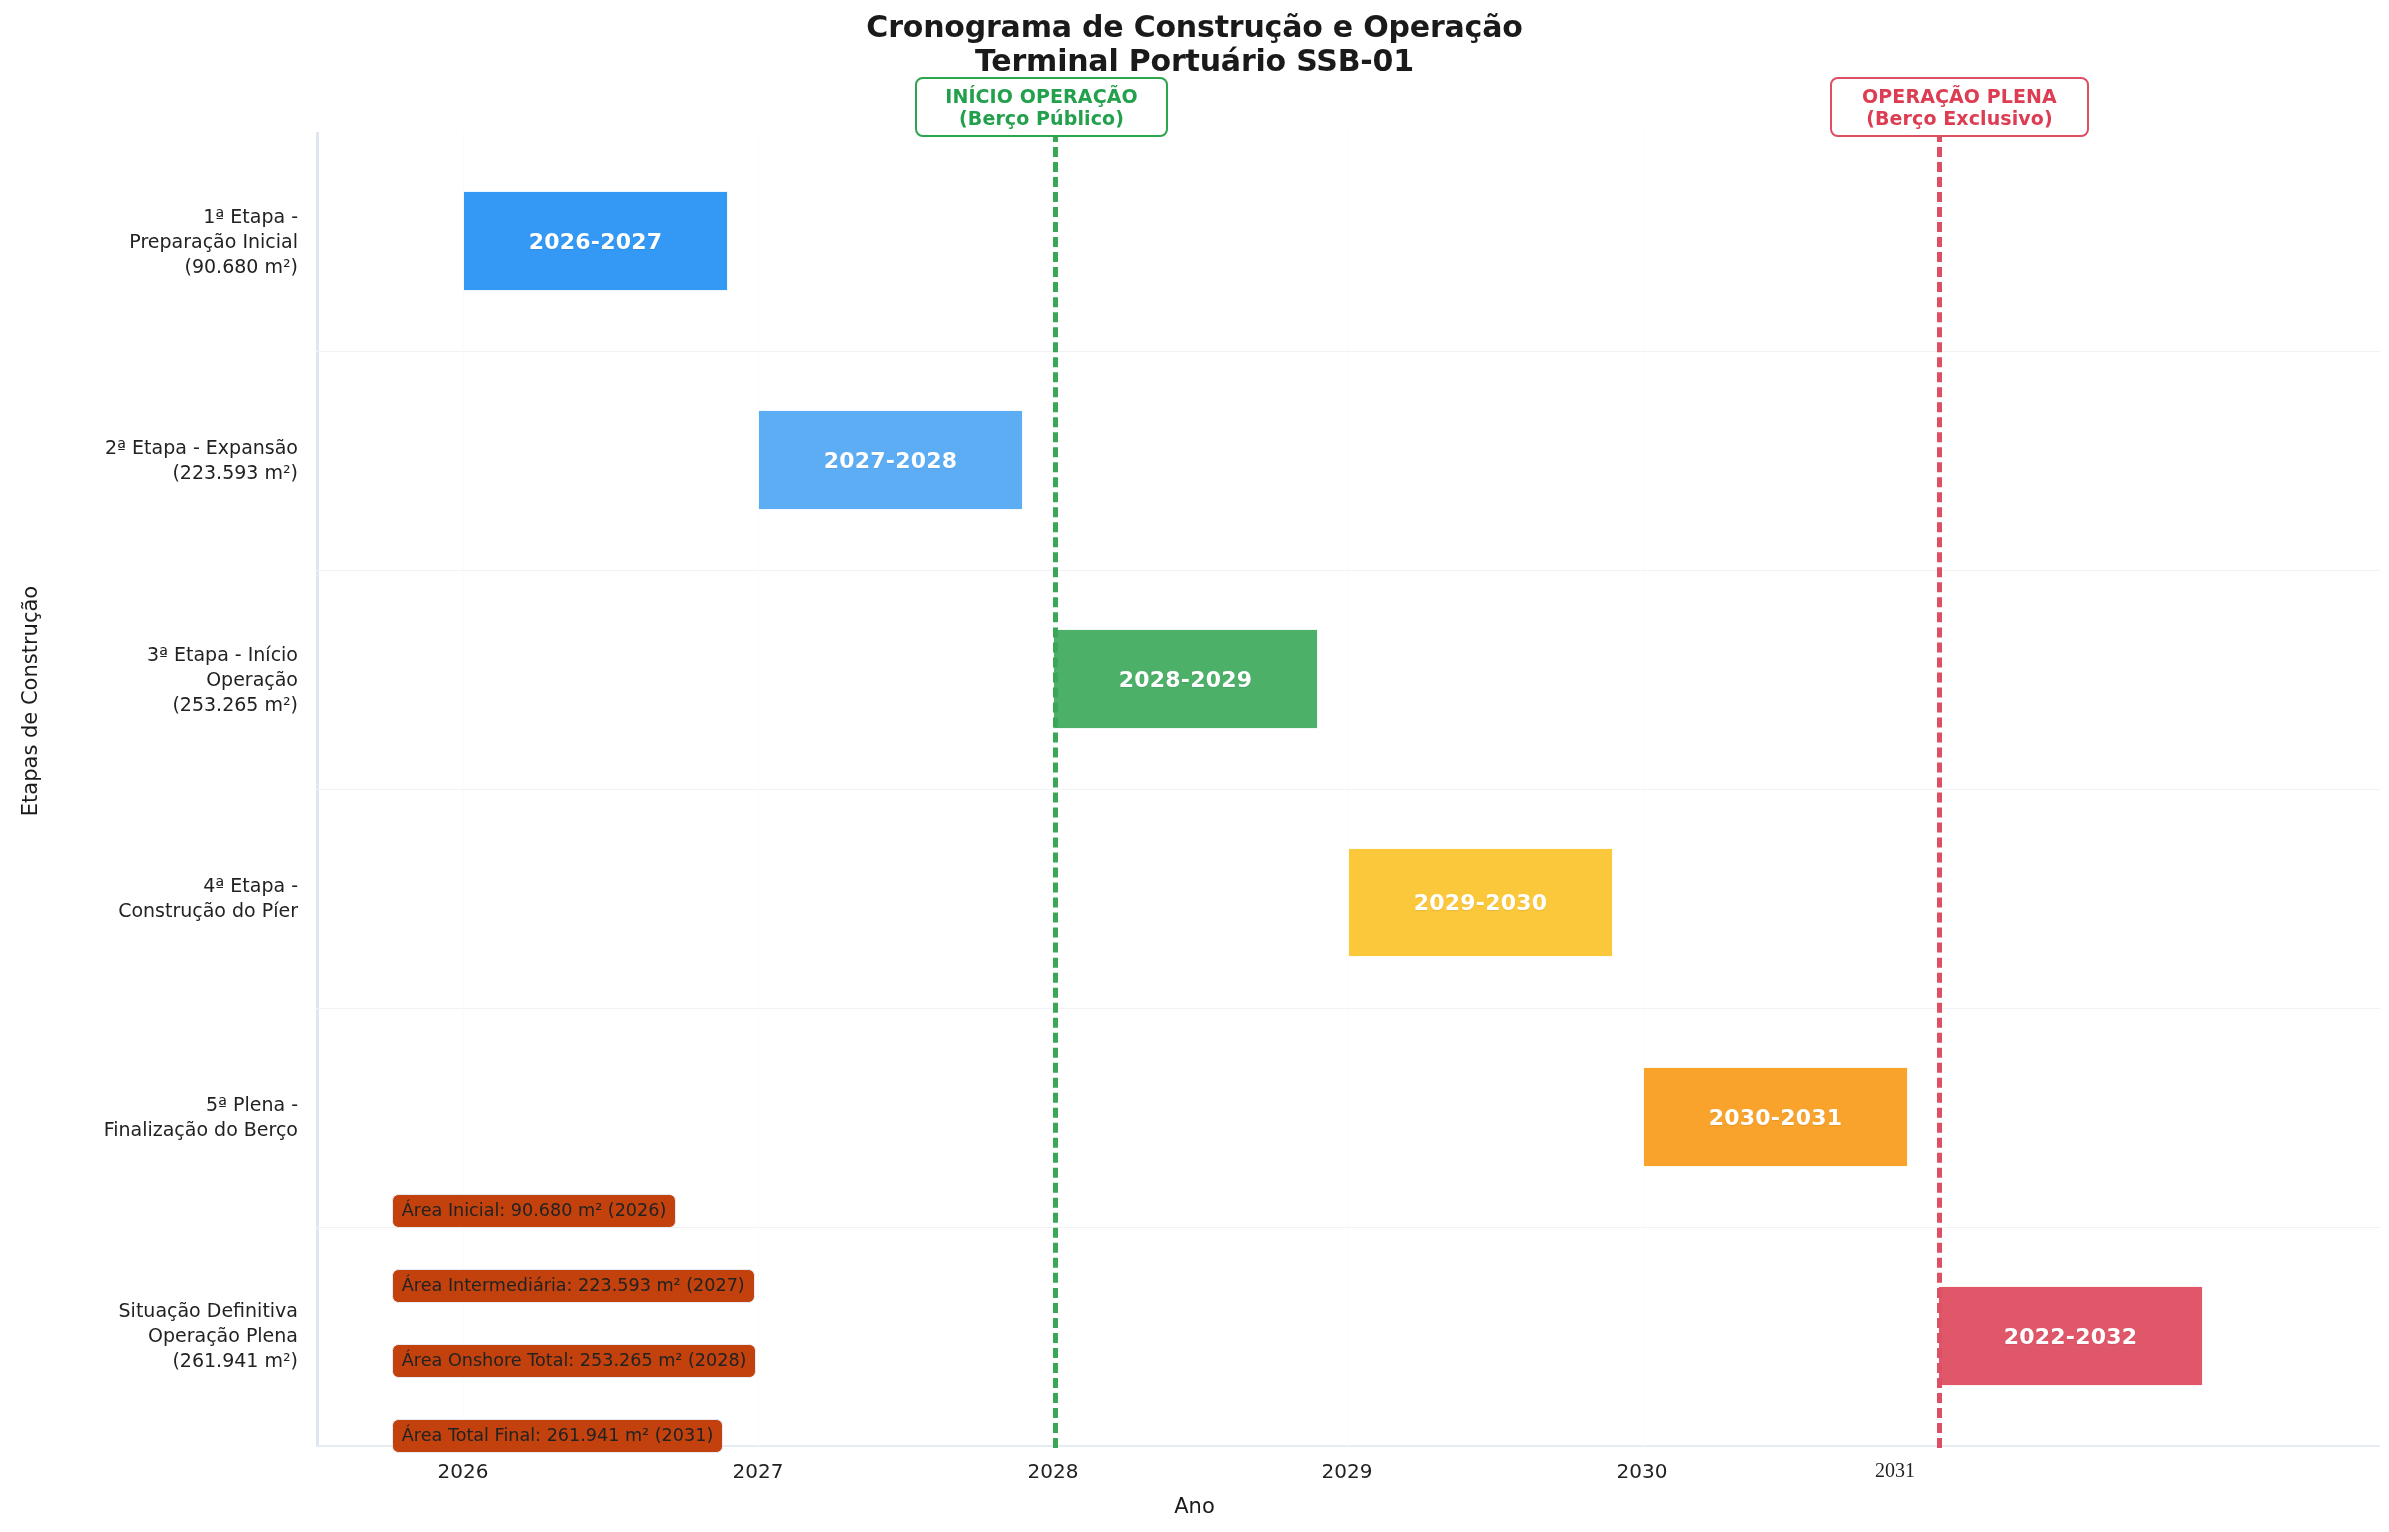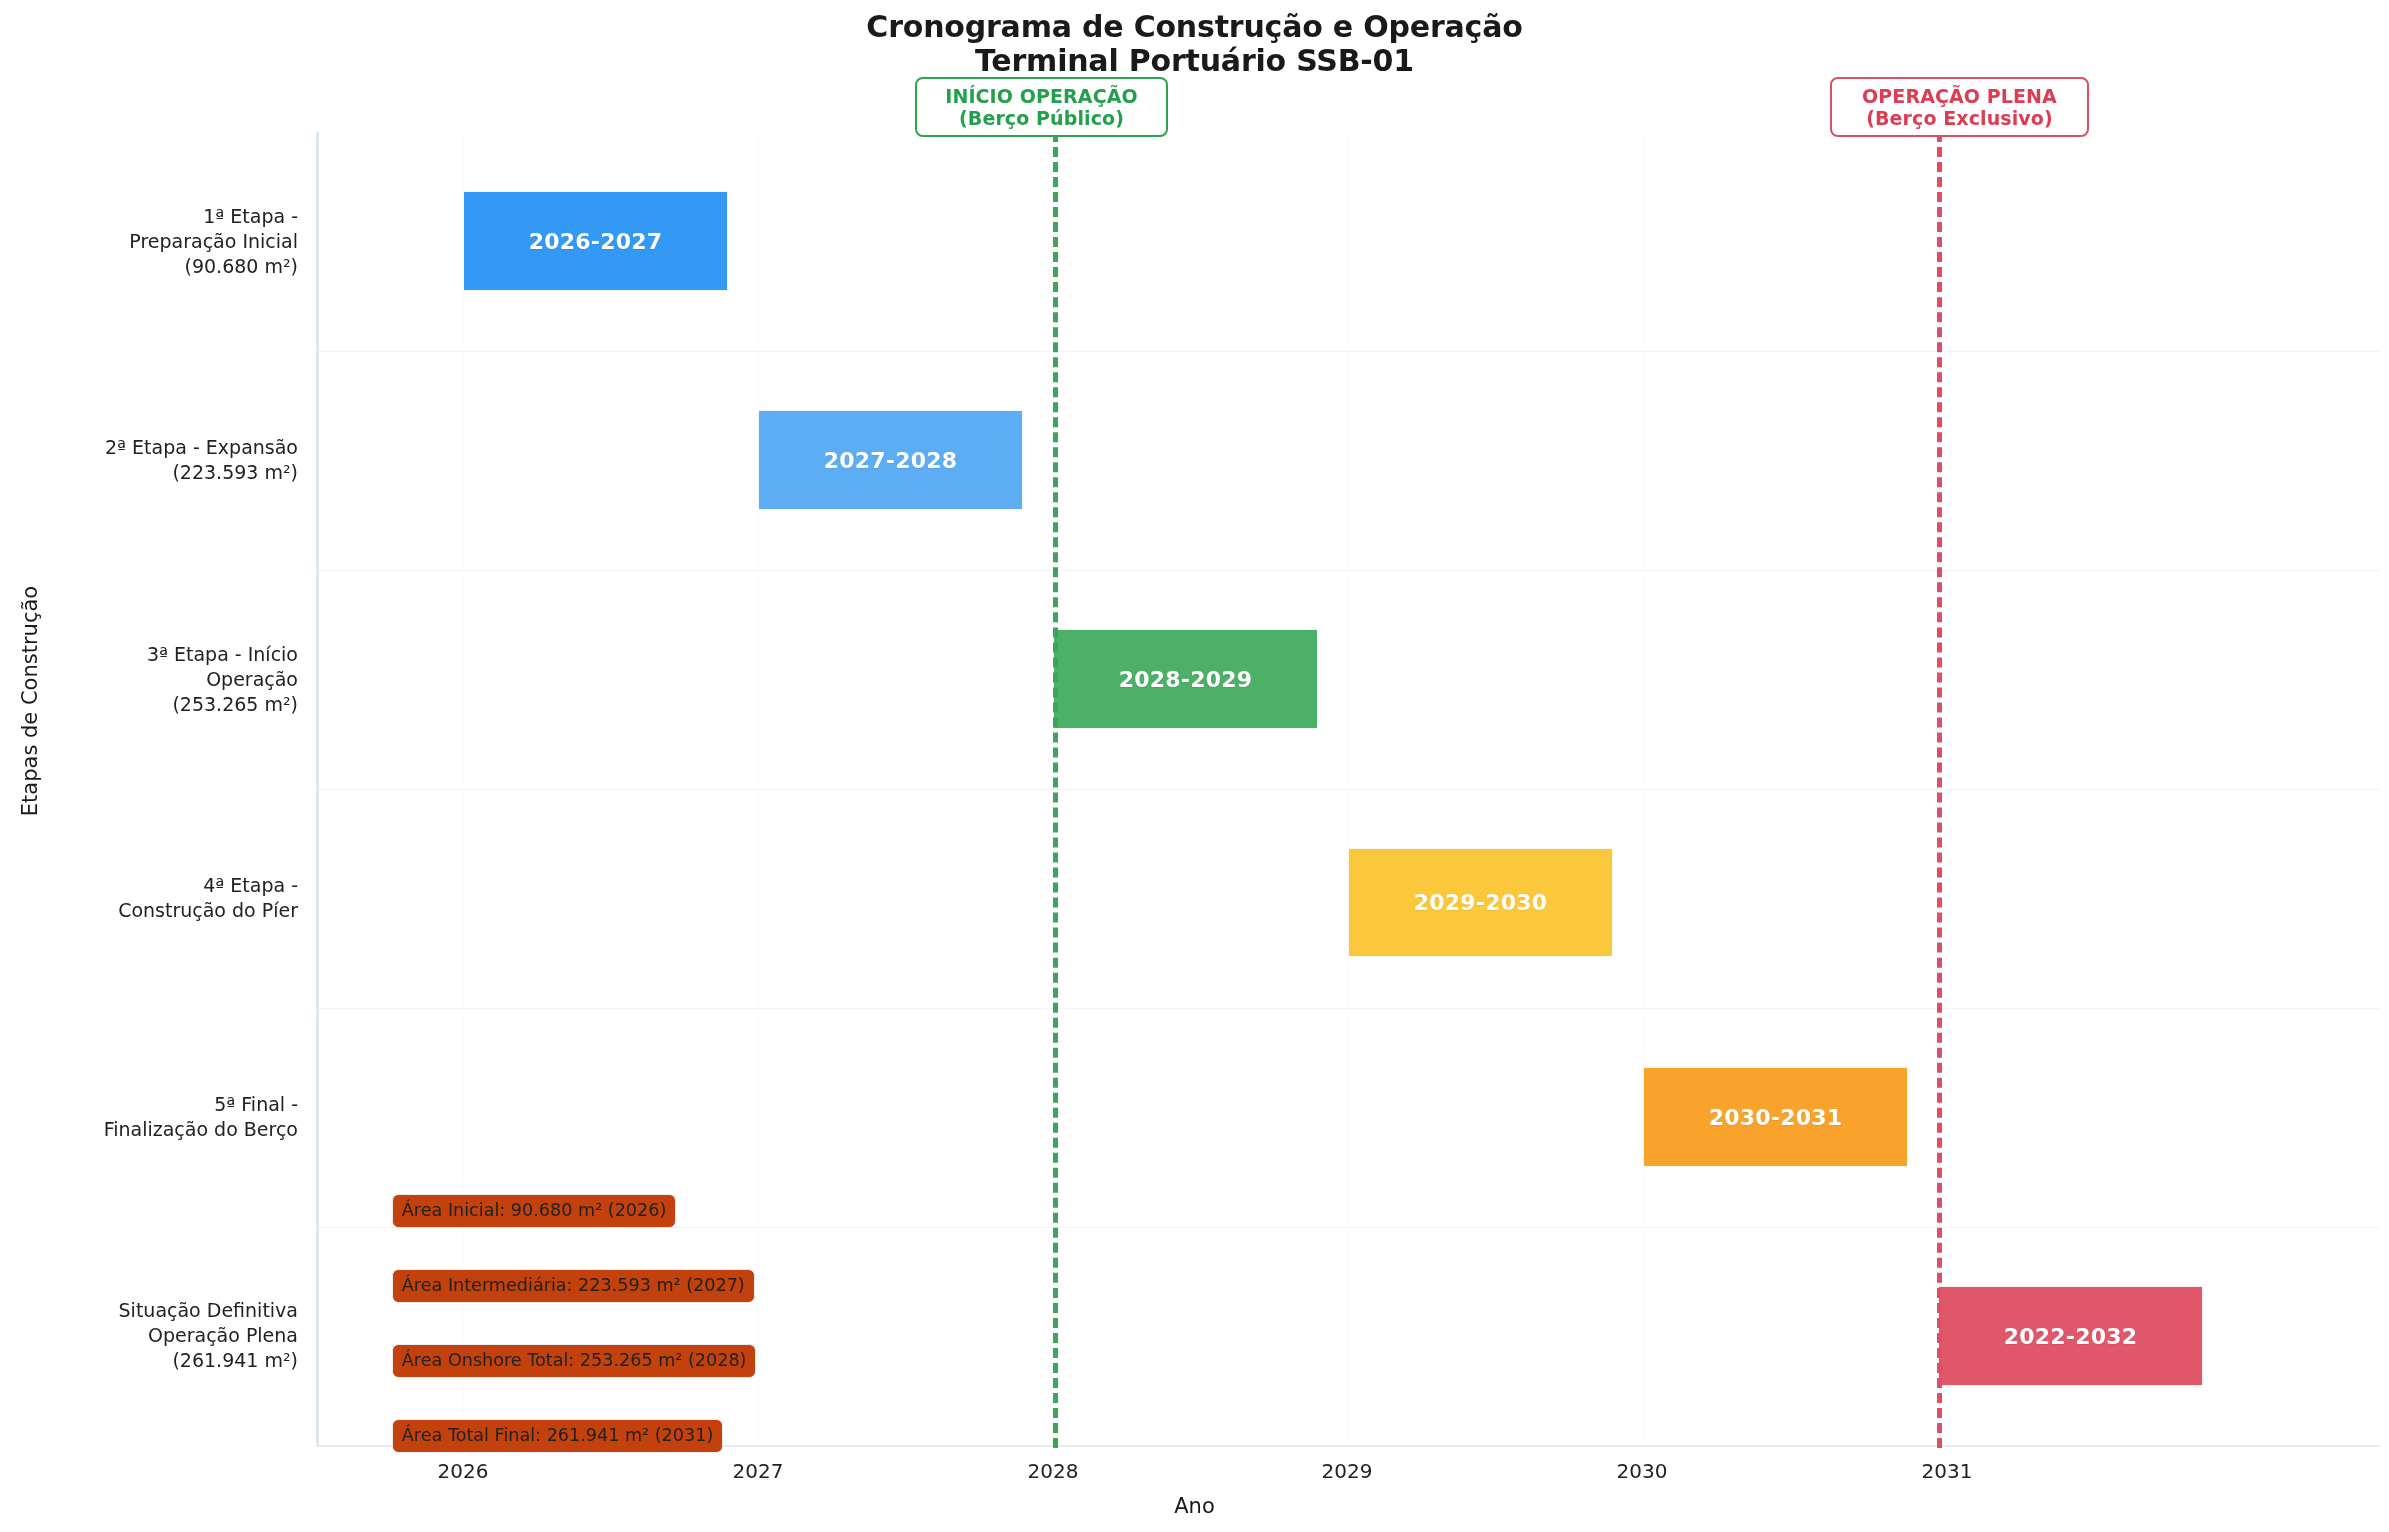--- a/index.html
+++ b/index.html
@@ -201,21 +201,21 @@
       <div class="ylabel" style="left: 39px; top: 642px;">
         <div>3ª Etapa - Início</div>
         <div>Operação</div>
         <div>(253.265 m²)</div>
       </div>
       <div class="ylabel" style="left: 39px; top: 873px;">
         <div>4ª Etapa -</div>
         <div>Construção do Píer</div>
       </div>
       <div class="ylabel" style="left: 39px; top: 1092px;">
-        <div>5ª Final -</div>
+        <div>5ª Plena -</div>
         <div>Finalização do Berço</div>
       </div>
       <div class="ylabel" style="left: 39px; top: 1298px;">
         <div>Situação Definitiva</div>
         <div>Operação Plena</div>
         <div>(261.941 m²)</div>
       </div>
     </div>
 
   <div id="notes-layer">
@@ -224,19 +224,19 @@
       <div class="area-note" style="left: 392px; top: 1344px;">Área Onshore Total: 253.265 m² (2028)</div>
       <div class="area-note" style="left: 392px; top: 1419px;">Área Total Final: 261.941 m² (2031)</div>
     </div>
 
   <div id="xticks-layer">
       <div class="xtick" style="left: 408px;">2026</div>
       <div class="xtick" style="left: 703px;">2027</div>
       <div class="xtick" style="left: 998px;">2028</div>
       <div class="xtick" style="left: 1292px;">2029</div>
       <div class="xtick" style="left: 1587px;">2030</div>
-      <div class="xtick" style="left: 1892px;">2031</div>
+      <div class="xtick" style="left: 1840px; font-family: Liberation Serif, serif;">2031</div>
     </div>
 
   <div class="xaxis-title">Ano</div>
   <div class="yaxis-title">Etapas de Construção</div>
 </div>
 
 
 </body></html>

